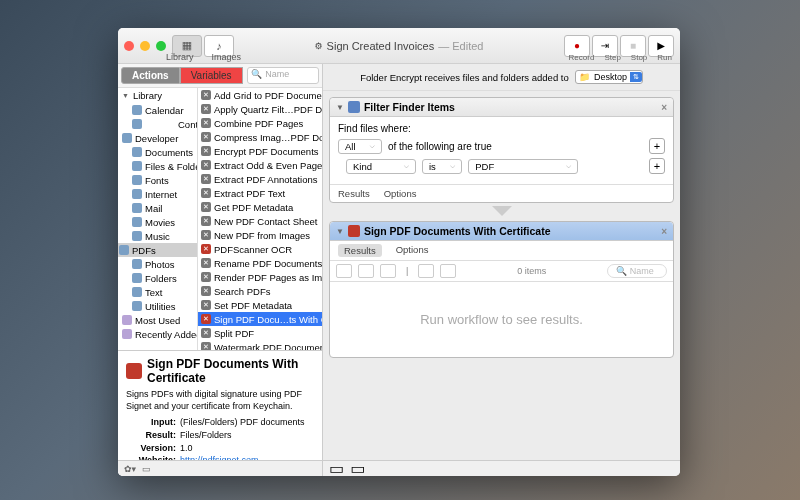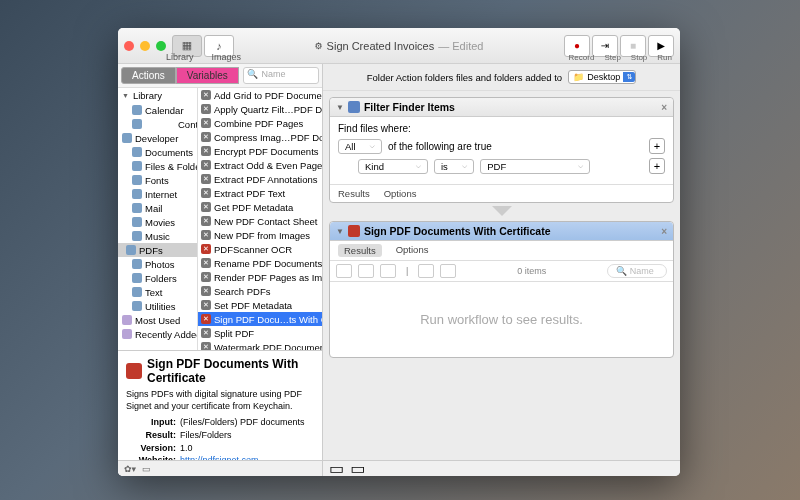--- a/index.html
+++ b/index.html
@@ -14,23 +14,23 @@
 .tab.active { background: #d8d8d8; }
 .tabs-labels { display: flex; font-size: 9px; color: #555; margin-left: 8px; gap: 18px; position: absolute; bottom: 1px; left: 40px; }
 .title-center { position: absolute; left: 50%; transform: translateX(-50%); font-size: 11px; color: #444; display: flex; align-items: center; gap: 4px; }
 .title-icon { font-size: 9px; }
 .run-controls { margin-left: auto; display: flex; gap: 2px; }
 .run-btn { width: 26px; height: 22px; border: 1px solid #bbb; border-radius: 3px; background: #fff; display: flex; flex-direction: column; align-items: center; justify-content: center; font-size: 10px; }
 .run-labels { position: absolute; right: 8px; bottom: 1px; display: flex; gap: 10px; font-size: 8px; color: #666; }
 .body { flex: 1; display: flex; overflow: hidden; }
 .left-panel { width: 205px; display: flex; flex-direction: column; border-right: 1px solid #ccc; background: #fff; }
 .seg-row { display: flex; padding: 3px; gap: 0; border-bottom: 1px solid #ddd; background: #f5f5f5; }
-.seg { font-size: 10px; padding: 2px 10px; border: 1px solid #aaa; background: #ec4899; color: #333; }
+.seg { font-size: 10px; padding: 2px 10px; border: 1px solid #aaa; background: #ef4444; color: #333; }
 .seg.active { background: #888; color: #fff; }
-.seg:first-child { border-radius: 3px 0 0 3px; }
+.seg:first-child { border-radius: 3px 0 0 3px; font-weight: bold; }
 .seg:last-child { border-radius: 0 3px 3px 0; border-left: none; }
 .search-lib { flex: 1; margin-left: 4px; border: 1px solid #ccc; border-radius: 3px; font-size: 9px; padding: 1px 4px; color: #aaa; background: #fff; }
 .columns { flex: 1; display: flex; overflow: hidden; }
 .col1 { width: 80px; border-right: 1px solid #ddd; overflow-y: auto; font-size: 9.5px; }
 .col2 { flex: 1; overflow-y: auto; font-size: 9.5px; }
 .lib-item { padding: 1.5px 4px; display: flex; align-items: center; gap: 3px; cursor: default; white-space: nowrap; }
 .lib-item .ico { width: 10px; height: 10px; background: #7a9fc4; border-radius: 2px; flex-shrink: 0; }
 .lib-item.sel { background: #d0d0d0; }
 .act-item { padding: 1.5px 3px; display: flex; align-items: center; gap: 3px; white-space: nowrap; overflow: hidden; text-overflow: ellipsis; }
 .act-item .aico { width: 10px; height: 10px; background: #999; border-radius: 2px; flex-shrink: 0; font-size: 7px; text-align: center; line-height: 10px; color: #fff; }
@@ -159,21 +159,21 @@
                 <span>Mail</span>
               </div>
               <div class="lib-item" style="padding-left: 14px;">
                 <span class="ico"></span>
                 <span>Movies</span>
               </div>
               <div class="lib-item" style="padding-left: 14px;">
                 <span class="ico"></span>
                 <span>Music</span>
               </div>
-              <div class="lib-item sel" style="padding-left: 8px;">
+              <div class="lib-item sel" style="padding-left: 1px;">
                 <span class="ico"></span>
                 <span>PDFs</span>
               </div>
               <div class="lib-item" style="padding-left: 14px;">
                 <span class="ico"></span>
                 <span>Photos</span>
               </div>
               <div class="lib-item" style="padding-left: 14px;">
                 <span class="ico"></span>
                 <span>Folders</span>
@@ -300,21 +300,21 @@
 
       </div>
       <div class="bottom-bar">
         <span>✿▾</span>
         <span>▭</span>
       </div>
     </div>
 
     <div class="right-panel">
       <div class="folder-action-bar">
-        <span>Folder Action folders files and folders added to</span>
+        <span>Folder Encrypt receives files and folders added to</span>
         <div class="dropdown blue-end">
           <span>📁</span>
           <span>Desktop</span>
           <span class="dd-arrow">⇅</span>
         </div>
       </div>
       <div class="workflow">
 
         <div class="action-card">
           <div class="action-header">
@@ -326,21 +326,21 @@
           <div class="action-body">
             <div>Find files where:</div>
             <div class="filter-row">
               <div class="sel-pill">
                   <span>All</span>
                   <span class="arr">⌵</span>
                 </div>
               <span>of the following are true</span>
               <div class="plus-btn">+</div>
             </div>
-            <div class="filter-row" style="margin-left:20px">
+            <div class="filter-row" style="margin-left:8px">
               <div class="sel-pill" style="width:70px;justify-content:space-between">
                   <span>Kind</span>
                   <span class="arr">⌵</span>
                 </div>
               <div class="sel-pill">
                   <span>is</span>
                   <span class="arr">⌵</span>
                 </div>
               <div class="sel-pill" style="width:110px;justify-content:space-between">
                   <span>PDF</span>

